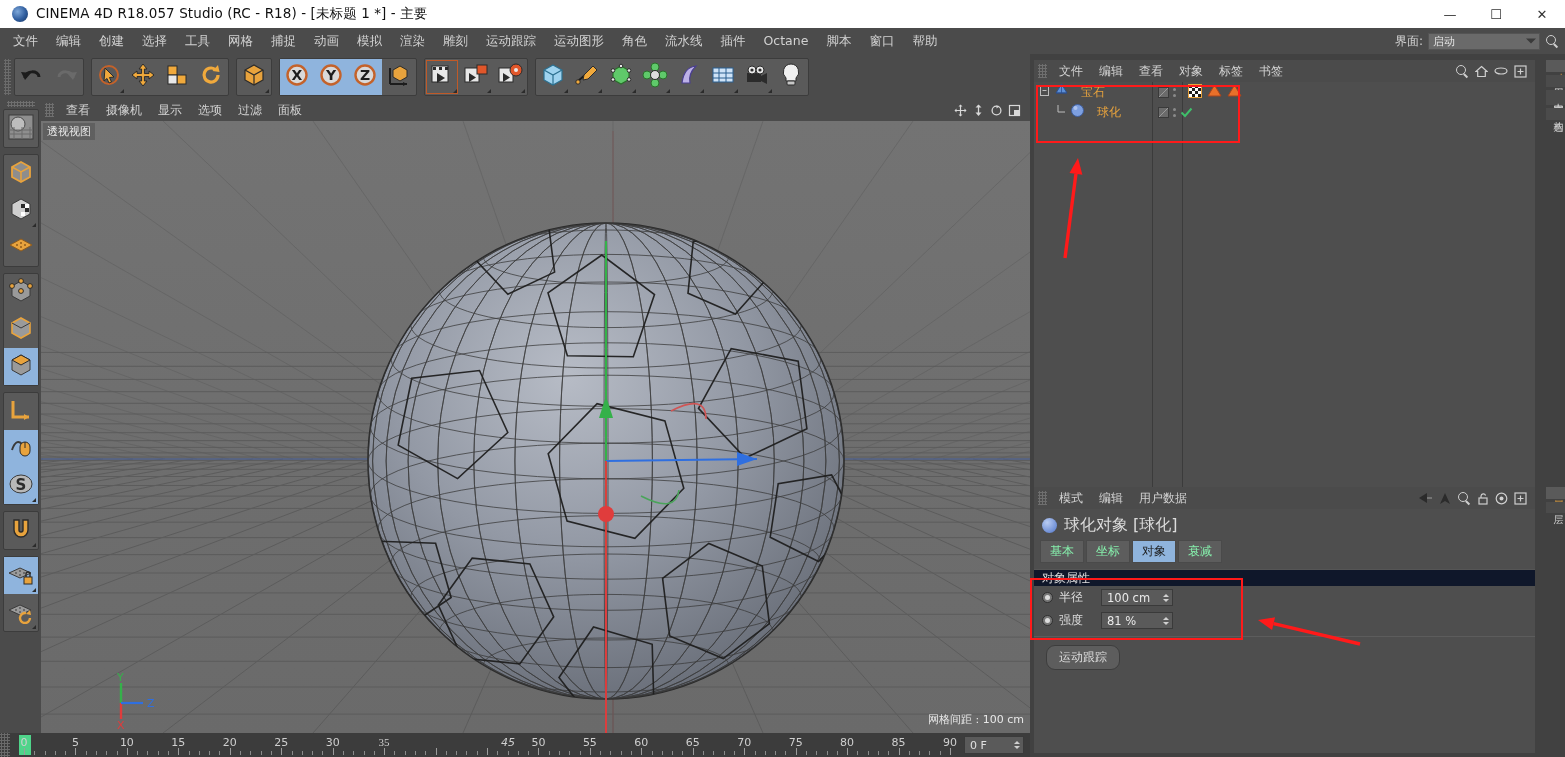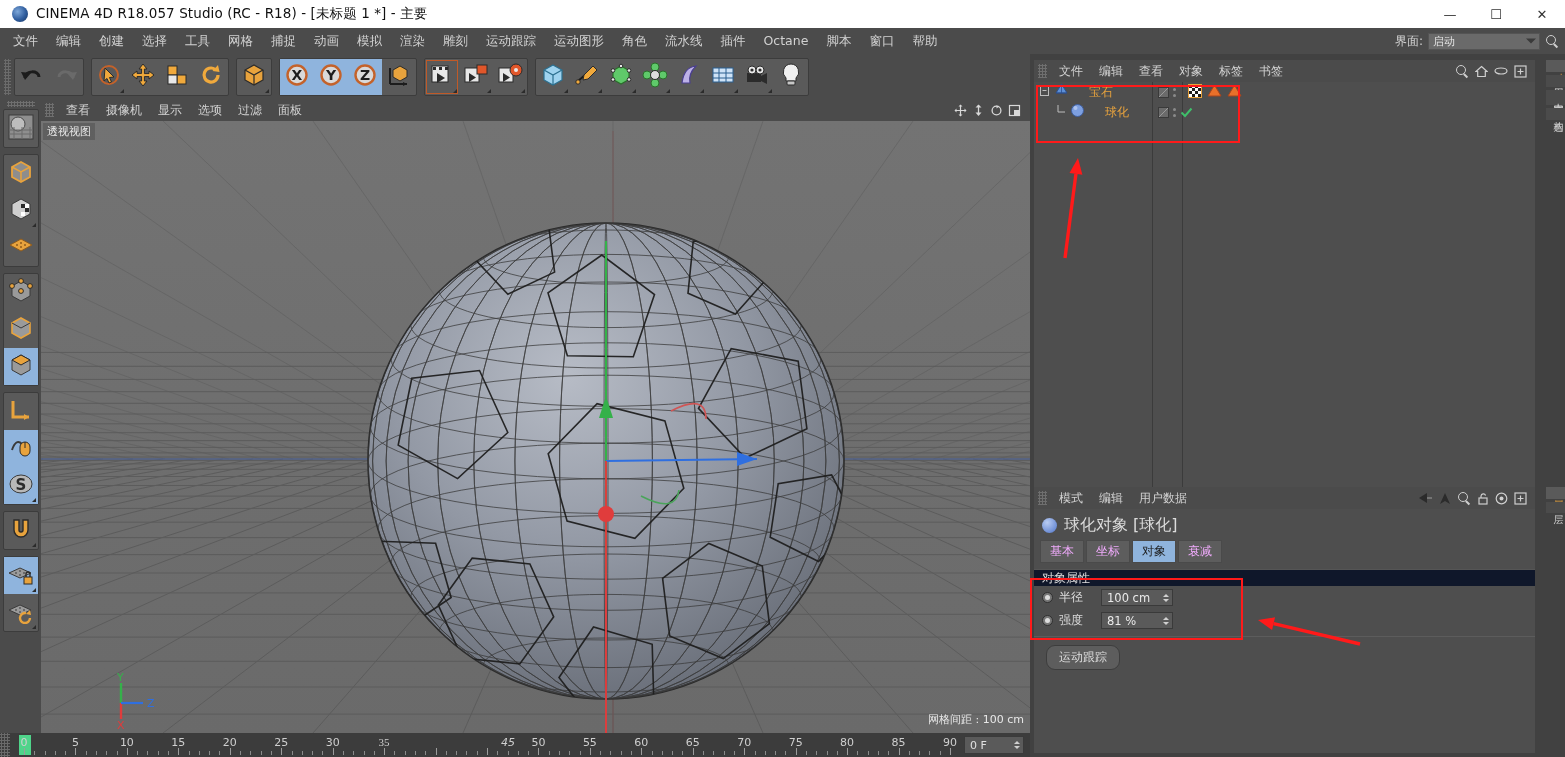--- a/index.html
+++ b/index.html
@@ -115,29 +115,29 @@
   .right { position:absolute; left:1030px; top:54px; width:535px; height:703px; background:#414141; }
 
   .om { position:absolute; left:4px; top:6px; width:1505px; }
   .panel-menubar { height:22px; display:flex; align-items:center; background:#4b4b4b; }
   .panel-menu-item { padding:0 8px; font-size:12px; color:#d2d2d2; line-height:22px; }
   .panel-icons { margin-left:auto; display:flex; gap:6px; padding-right:8px; align-items:center; }
 
   .om-body { background:#4e4e4e; height:405px; position:relative; }
   .om-row { height:20px; display:flex; align-items:center; position:relative; }
   .om-tree { display:flex; align-items:center; width:118px; padding-left:4px; }
-  .om-name { font-size:12px; color:#e8a33d; margin-left:20px; }
+  .om-name { font-size:12px; color:#e8a33d; margin-left:12px; }
   .om-col-div { position:absolute; top:0; bottom:0; width:1px; background:#3b3b3b; }
 
   .am { position:absolute; left:4px; top:433px; width:1505px; }
   .am-body { background:#4e4e4e; height:244px; position:relative; }
   .am-head { display:flex; align-items:center; gap:7px; padding:6px 0 4px 8px; }
   .am-title { font-size:16px; color:#dcdcdc; }
   .am-tabs { display:flex; gap:2px; padding-left:6px; }
-  .am-tab { padding:2px 9px; font-size:12px; color:#f0abfc; background:#5d5d5d; border:1px solid #4a4a4a; }
+  .am-tab { padding:2px 9px; font-size:12px; color:#86efac; background:#5d5d5d; border:1px solid #4a4a4a; }
   .am-tab.active { background:#8fb4dd; color:#1c1c1c; }
   .sec-header { margin:6px 0 0 0; background:#0f172a; height:17px; display:flex; align-items:center;
     padding-left:8px; font-size:12px; color:#e0e0e0; border-top:1px solid #555; }
   .prop-row { display:flex; align-items:center; height:23px; padding-left:8px; gap:6px; }
   .radio { width:11px; height:11px; border-radius:50%; border:1px solid #2f2f2f; background:#787878;
     display:flex; align-items:center; justify-content:center; }
   .radio i { width:5px; height:5px; border-radius:50%; background:#dedede; display:block; }
   .prop-label { width:36px; font-size:12px; color:#dcdcdc; }
   .num-field { width:72px; height:17px; background:#5a5a5a; border:1px solid #3a3a3a; position:relative;
     display:flex; align-items:center; padding-left:5px; font-size:11.5px; color:#eaeaea; }

